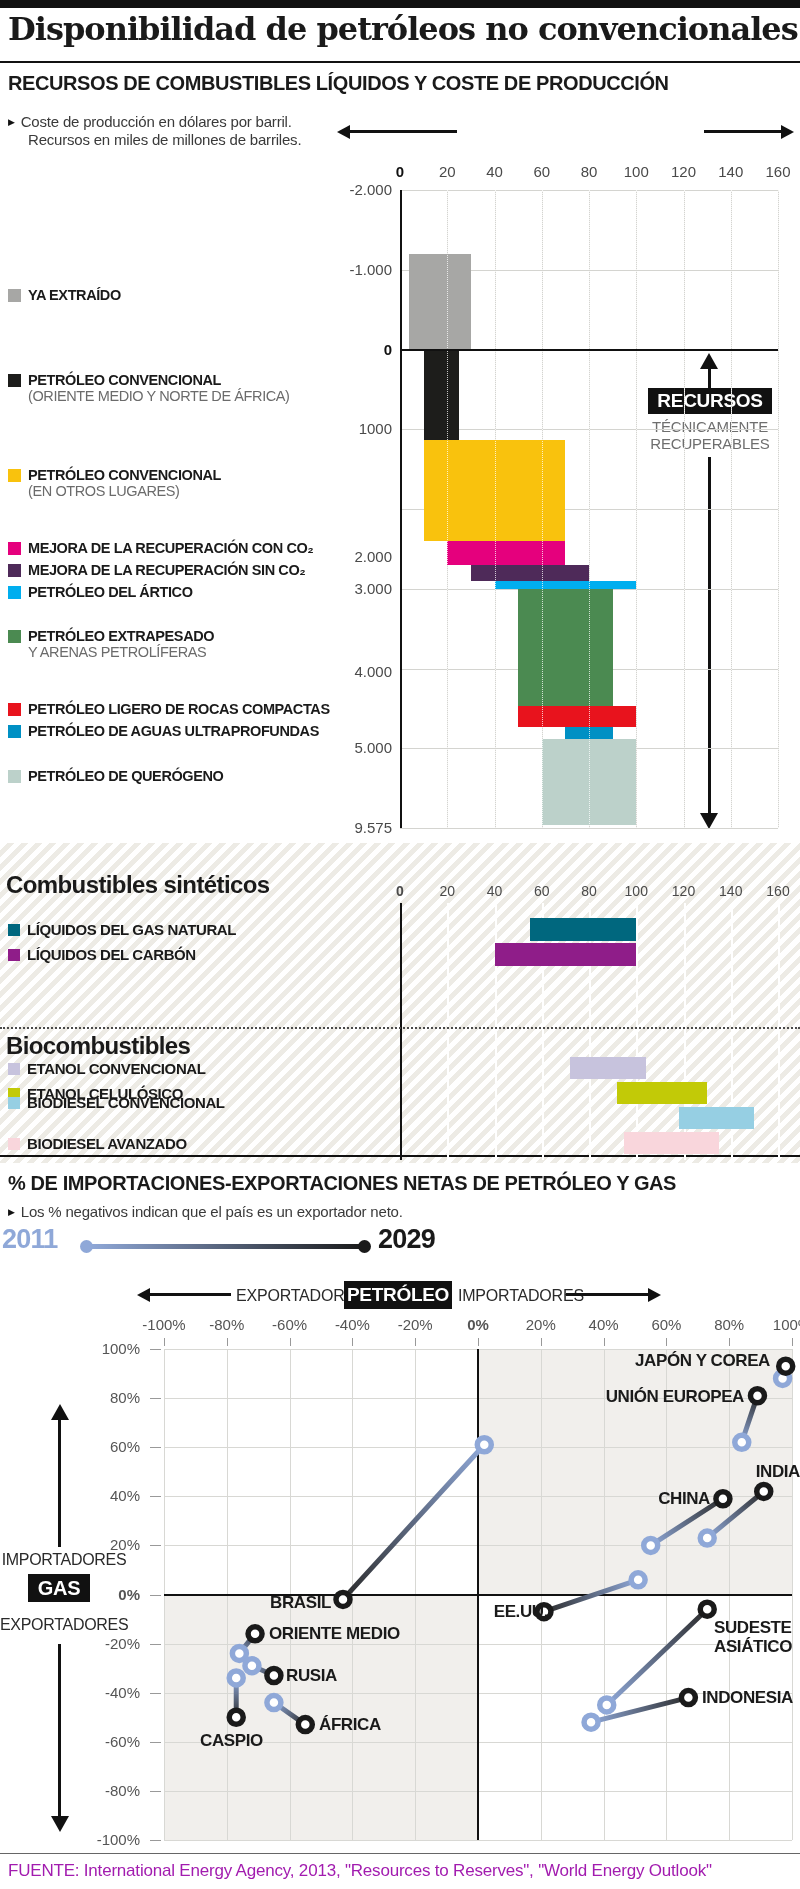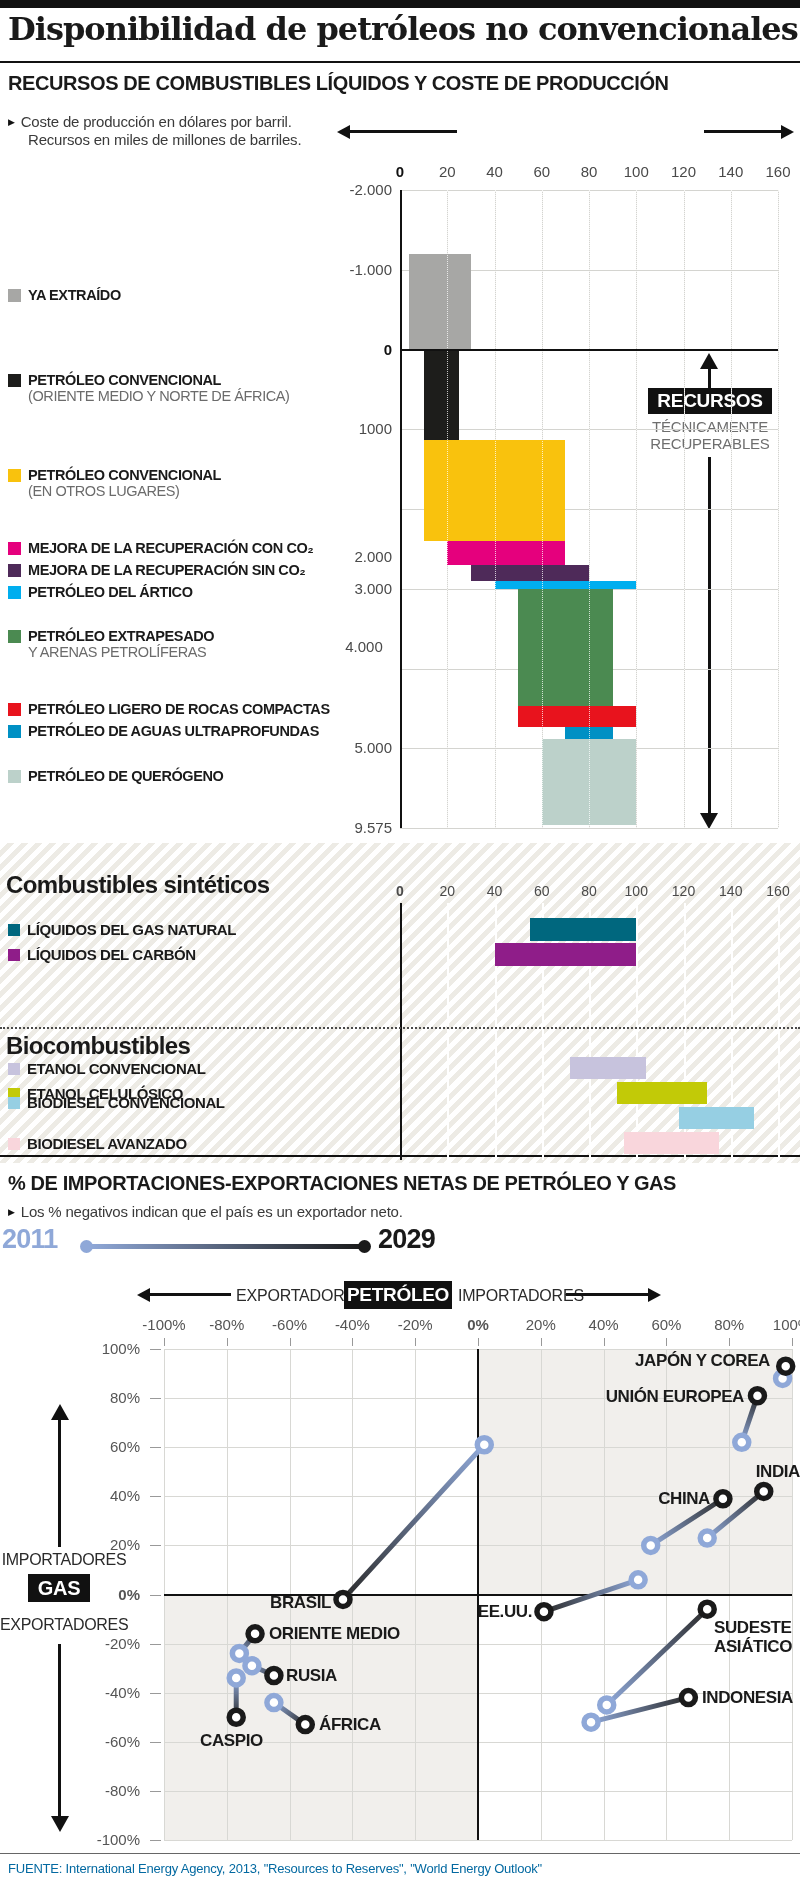--- a/index.html
+++ b/index.html
@@ -50,21 +50,21 @@
   .g3h{position:absolute;left:0;width:628px;height:1px;background:#d8d8d4;z-index:1}
   .zero3{position:absolute;background:#111;z-index:1}
   .xlab3{position:absolute;width:46px;text-align:center;font-size:15px;color:#555}
   .xtick3{position:absolute;width:1px;height:8px;background:#999;top:22px}
   .ylab3{position:absolute;width:50px;text-align:right;font-size:15px;color:#555}
   .ytick3{position:absolute;width:11px;height:1px;background:#999}
   .clab{position:absolute;font-size:17px;font-weight:bold;letter-spacing:-0.4px;line-height:19px;white-space:nowrap;z-index:5}
   .y2011{font-size:27px;font-weight:bold;letter-spacing:-0.8px}
   .dot{position:absolute;width:13px;height:13px;border-radius:50%}
   .gasaxis{font-size:16px;letter-spacing:-0.3px;color:#2a2a2a;text-align:center;width:128px}
-  .src{font-size:13px;color:#0369a1;letter-spacing:-0.2px;white-space:nowrap}
+  .src{font-size:17px;color:#a21caf;letter-spacing:-0.2px;white-space:nowrap}
 </style>
 </head>
 <body>
 
 <div id="page">
 
   <div class="abs topbar"></div>
   <div class="abs title">Disponibilidad de petróleos no convencionales</div>
   <div class="abs rule"></div>
 
@@ -100,21 +100,21 @@
       <div class="g1h" style="top: 79.75px;"></div>
       <div class="tick-left" style="top: 70.75px;">-1.000</div>
       <div class="tick-left b" style="top: 150.5px;">0</div>
       <div class="g1h" style="top: 239.25px;"></div>
       <div class="tick-left" style="top: 230.25px;">1000</div>
       <div class="g1h" style="top: 319px;"></div>
       <div class="tick-left" style="top: 310px; margin-top: 48px;">2.000</div>
       <div class="g1h" style="top: 398.75px;"></div>
       <div class="tick-left" style="top: 389.75px;">3.000</div>
       <div class="g1h" style="top: 478.5px;"></div>
-      <div class="tick-left" style="top: 448px; text-align: center;">4.000</div>
+      <div class="tick-left" style="top: 473px;">4.000</div>
       <div class="g1h" style="top: 558.25px;"></div>
       <div class="tick-left" style="top: 549.25px;">5.000</div>
       <div class="g1h" style="top: 638px;"></div>
       <div class="tick-left" style="top: 629px;">9.575</div>
       <div class="bar1" style="left: 9.45px; width: 61.425px; top: 63.8px; height: 95.7px; background: rgb(167, 167, 165);"></div>
       <div class="bar1" style="left: 23.625px; width: 35.4375px; top: 159.5px; height: 90.915px; background: rgb(29, 29, 27);"></div>
       <div class="bar1" style="left: 23.625px; width: 141.75px; top: 250.415px; height: 100.485px; background: rgb(249, 194, 13);"></div>
       <div class="bar1" style="left: 47.25px; width: 118.125px; top: 350.9px; height: 23.925px; background: rgb(229, 0, 125);"></div>
       <div class="bar1" style="left: 70.875px; width: 118.125px; top: 374.825px; height: 15.95px; background: rgb(78, 42, 89);"></div>
       <div class="bar1" style="left: 94.5px; width: 141.75px; top: 390.775px; height: 7.975px; background: rgb(0, 174, 239);"></div>
@@ -366,21 +366,21 @@
       </div>
       <div class="clab" style="top: 38px; right: 48px; text-align: right;">
         <div>UNIÓN EUROPEA</div>
       </div>
       <div class="clab" style="top: 113px; right: -8px; text-align: right;">
         <div>INDIA</div>
       </div>
       <div class="clab" style="top: 140px; right: 82px; text-align: center;">
         <div>CHINA</div>
       </div>
-      <div class="clab" style="top: 253px; right: 260px; text-align: right; padding-left: 47px;">
+      <div class="clab" style="top: 253px; right: 244px; text-align: right; padding-left: 47px;">
         <div>EE.UU.</div>
       </div>
       <div class="clab" style="top: 244px; right: 461px; text-align: right;">
         <div>BRASIL</div>
       </div>
       <div class="clab" style="top: 275px; left: 105px;">
         <div>ORIENTE MEDIO</div>
       </div>
       <div class="clab" style="top: 317px; left: 122px;">
         <div>RUSIA</div>

